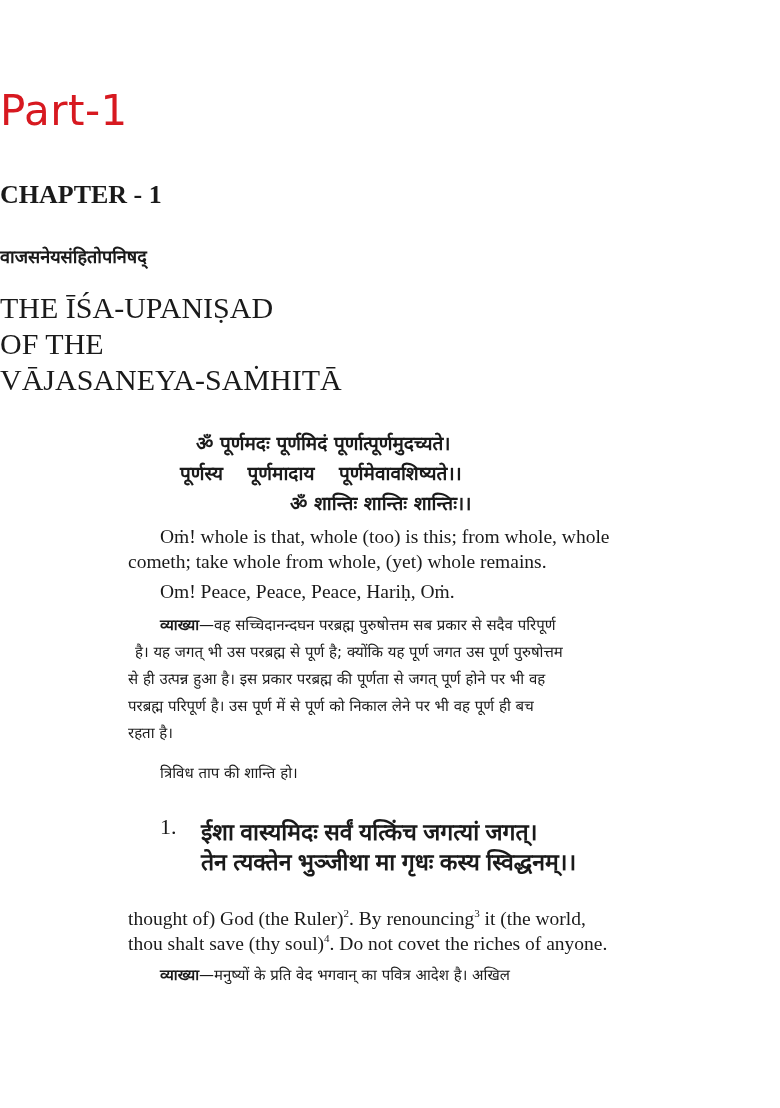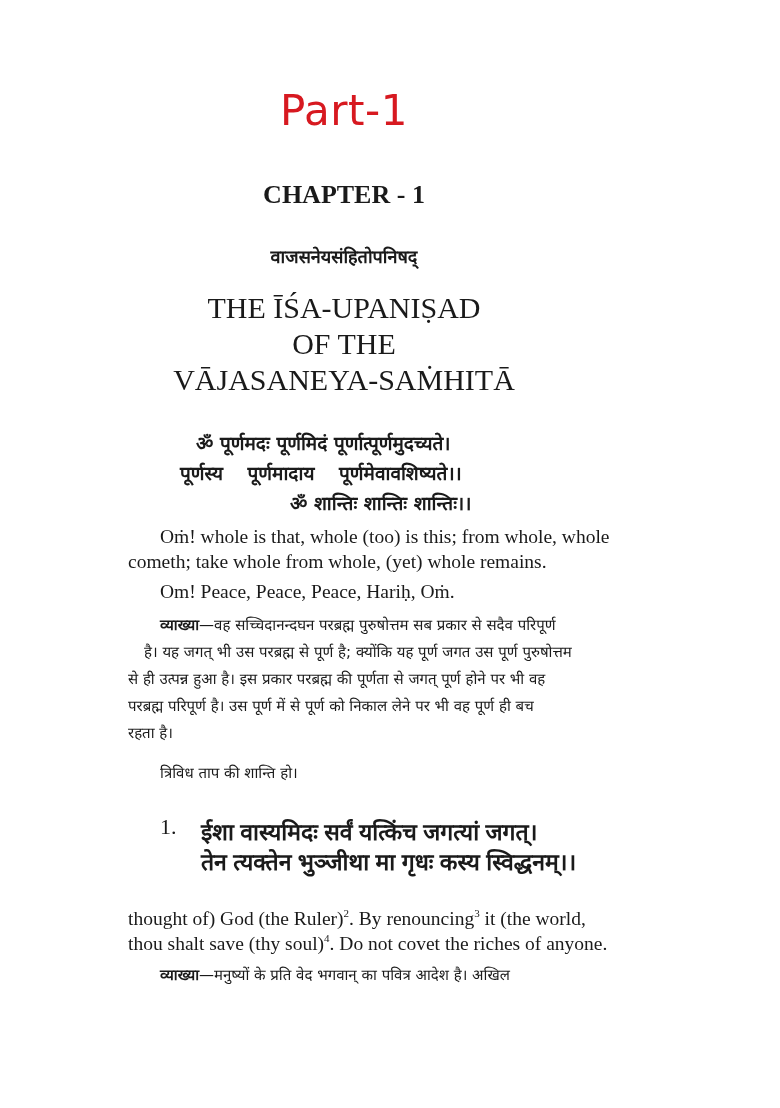--- a/index.html
+++ b/index.html
@@ -7,21 +7,21 @@
       width: 780px;
       height: 1108px;
       background: #ffffff;
       position: relative;
       overflow: hidden;
       font-family: "Liberation Serif", "DejaVu Serif", serif;
       color: #1a1a1a;
     }
     .page { position: absolute; left: 0; top: 0; width: 780px; height: 1108px; }
     .abs { position: absolute; white-space: nowrap; }
-    .center { left: 0; width: 688px; text-align: center; }
+    .center { left: 0; width: 688px; text-align: left; }
 
     .part-title {
       top: 86px;
       font-family: "DejaVu Sans", "Liberation Sans", sans-serif;
       font-size: 42px;
       color: #d71920;
       letter-spacing: 0.5px;
     }
     .chapter {
       top: 180px;
@@ -59,21 +59,21 @@
     .en2 { top: 549px; left: 128px; }
     .en3 { top: 579px; left: 160px; }
 
     .hi {
       font-family: "DejaVu Sans", sans-serif;
       font-size: 15px;
       line-height: 27px;
     }
     .hi-bold { font-weight: bold; }
     .h1 { top: 612px; left: 160px; }
-    .h2 { top: 639px; left: 144px; text-align: right; }
+    .h2 { top: 639px; left: 135px; text-align: right; }
     .h3 { top: 666px; left: 128px; }
     .h4 { top: 693px; left: 128px; text-align: right; }
     .h5 { top: 720px; left: 128px; }
     .h6 { top: 760px; left: 160px; }
 
     .verse-num {
       top: 814px;
       left: 160px;
       font-size: 22px;
     }

